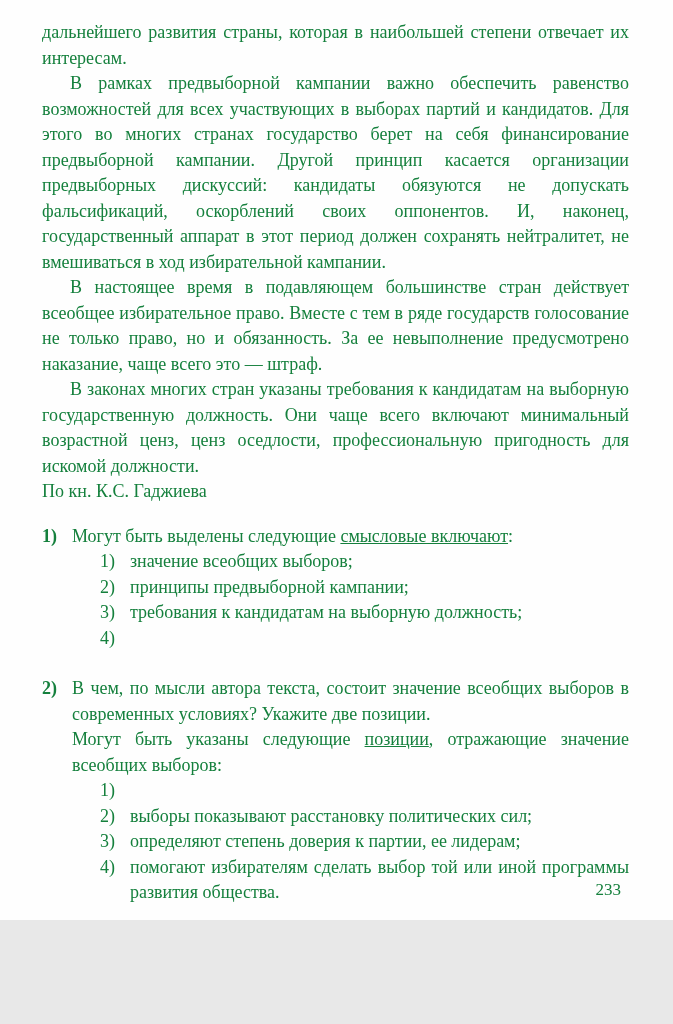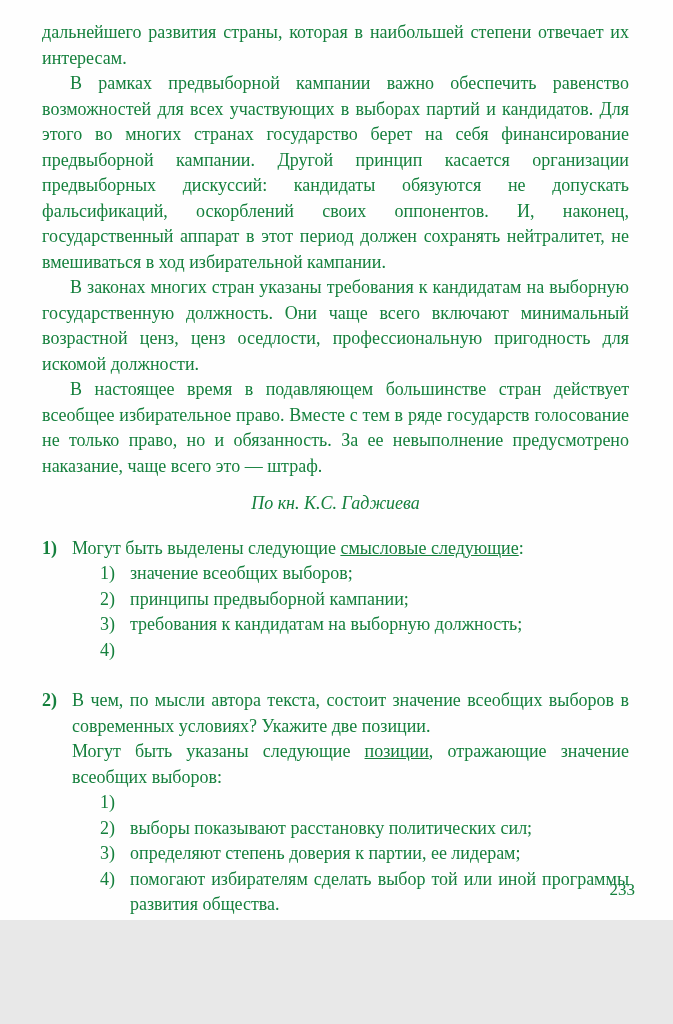--- a/index.html
+++ b/index.html
@@ -22,23 +22,22 @@
     line-height: 25.5px;
   }
   .para {
     margin: 0;
     text-align: justify;
   }
   .para.indent {
     text-indent: 28px;
   }
   .attribution {
-    margin: 12px;
-    text-align: center;
-    font-style: italic;
+    margin: 0;
+    text-align: left;
   }
   .questions {
     margin-top: 19px;
   }
   .question {
     display: flex;
   }
   .question + .question {
     margin-top: 25px;
   }
@@ -64,43 +63,43 @@
     flex: 0 0 30px;
     margin-left: 28px;
   }
   .i-text {
     flex: 1;
     min-width: 0;
     text-align: justify;
   }
   .page-number {
     position: absolute;
-    right: 38px;
+    right: 52px;
     bottom: 18px;
     font-size: 17px;
   }
 </style>
 </head>
 <body>
 
 <div class="page">
 
   <p class="para">дальнейшего развития страны, которая в наибольшей степени отвечает их интересам.</p>
   <p class="para indent">В рамках предвыборной кампании важно обеспечить равенство возможностей для всех участвующих в выборах партий и кандидатов. Для этого во многих странах государство берет на себя финансирование предвыборной кампании. Другой принцип касается организации предвыборных дискуссий: кандидаты обязуются не допускать фальсификаций, оскорблений своих оппонентов. И, наконец, государственный аппарат в этот период должен сохранять нейтралитет, не вмешиваться в ход избирательной кампании.</p>
+  <p class="para indent">В настоящее время в подавляющем большинстве стран действует всеобщее избирательное право. Вместе с тем в ряде государств голосование не только право, но и обязанность. За ее невыполнение предусмотрено наказание, чаще всего это — штраф.</p>
   <p class="para indent">В законах многих стран указаны требования к кандидатам на выборную государственную должность. Они чаще всего включают минимальный возрастной ценз, ценз оседлости, профессиональную пригодность для искомой должности.</p>
-  <p class="para indent">В настоящее время в подавляющем большинстве стран действует всеобщее избирательное право. Вместе с тем в ряде государств голосование не только право, но и обязанность. За ее невыполнение предусмотрено наказание, чаще всего это — штраф.</p>
 
   <p class="attribution">По кн. К.С. Гаджиева</p>
 
   <div class="questions">
 
     <div class="question">
       <div class="q-num">1)</div>
       <div class="q-body">
-        <p class="q-intro"><span>Могут быть выделены следующие </span><span class="ul">смысловые следующие</span><span>:</span></p>
+        <p class="q-intro"><span>Могут быть выделены следующие </span><span class="ul">смысловые включают</span><span>:</span></p>
 
         <div class="q-item">
           <div class="i-num">1)</div>
           <div class="i-text">значение всеобщих выборов;</div>
         </div>
         <div class="q-item">
           <div class="i-num">2)</div>
           <div class="i-text">принципы предвыборной кампании;</div>
         </div>
         <div class="q-item">

